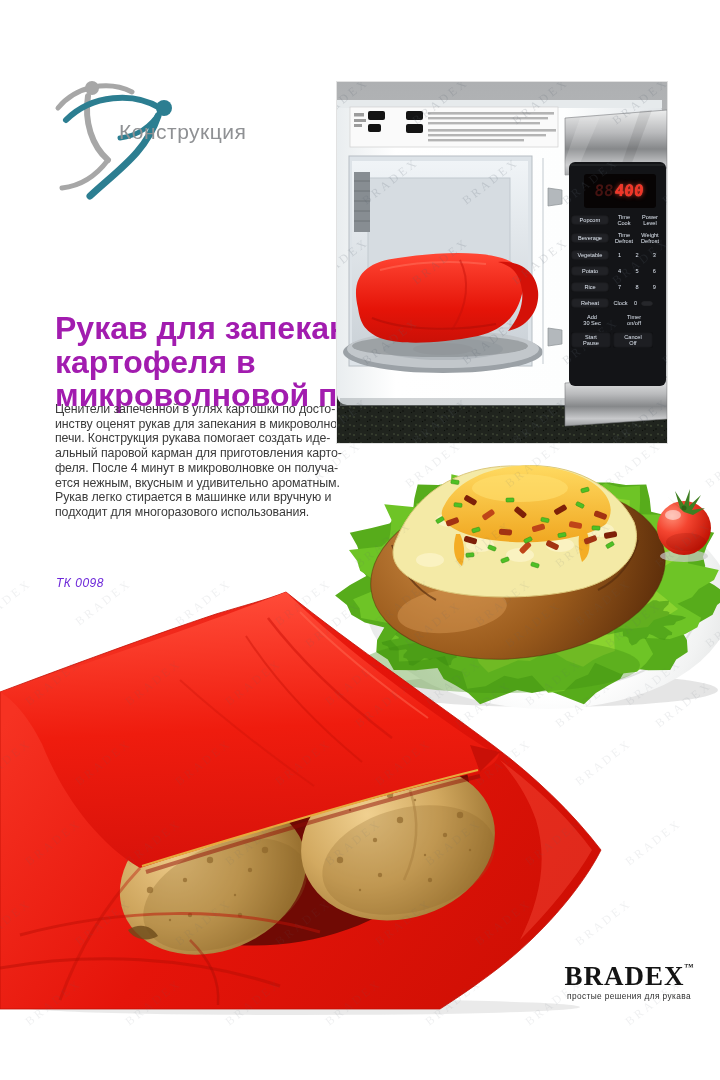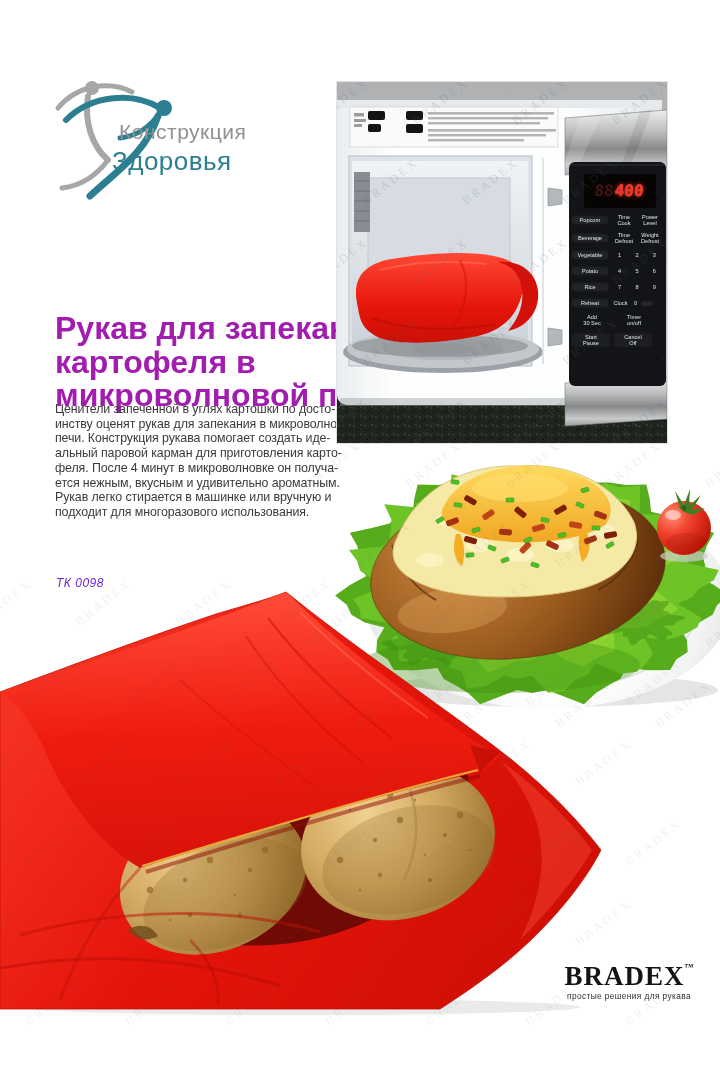--- a/index.html
+++ b/index.html
@@ -56,21 +56,20 @@
     <path d="M58,108 C76,86 108,80 132,92" fill="none" stroke="#a7a7a7" stroke-width="5" stroke-linecap="round"></path>
     <circle cx="92" cy="88" r="7" fill="#a7a7a7"></circle>
     <path d="M88,96 C84,122 92,146 108,160" fill="none" stroke="#a7a7a7" stroke-width="6" stroke-linecap="round"></path>
     <path d="M108,160 C96,176 80,186 62,188" fill="none" stroke="#a7a7a7" stroke-width="5" stroke-linecap="round"></path>
     <path d="M66,120 C92,94 134,92 160,108" fill="none" stroke="#2c7e91" stroke-width="6" stroke-linecap="round"></path>
     <circle cx="164" cy="108" r="8" fill="#2c7e91"></circle>
     <path d="M160,112 C150,128 136,136 120,138" fill="none" stroke="#2c7e91" stroke-width="5" stroke-linecap="round"></path>
     <path d="M158,116 C146,152 118,170 90,196" fill="none" stroke="#2c7e91" stroke-width="7" stroke-linecap="round"></path>
   </svg>
   <span class="logo-line1">Конструкция</span>
-  <span class="logo-line2">Здоровья</span>
 
   <div class="heading">Рукав для запекания
 картофеля в
 микроволновой печи</div>
   <div class="body-text">Ценители запеченной в углях картошки по досто-
 инству оценят рукав для запекания в микроволной
 печи. Конструкция рукава помогает создать иде-
 альный паровой карман для приготовления карто-
 феля. После 4 минут в микроволновке он получа-
 ется нежным, вкусным и удивительно ароматным.

